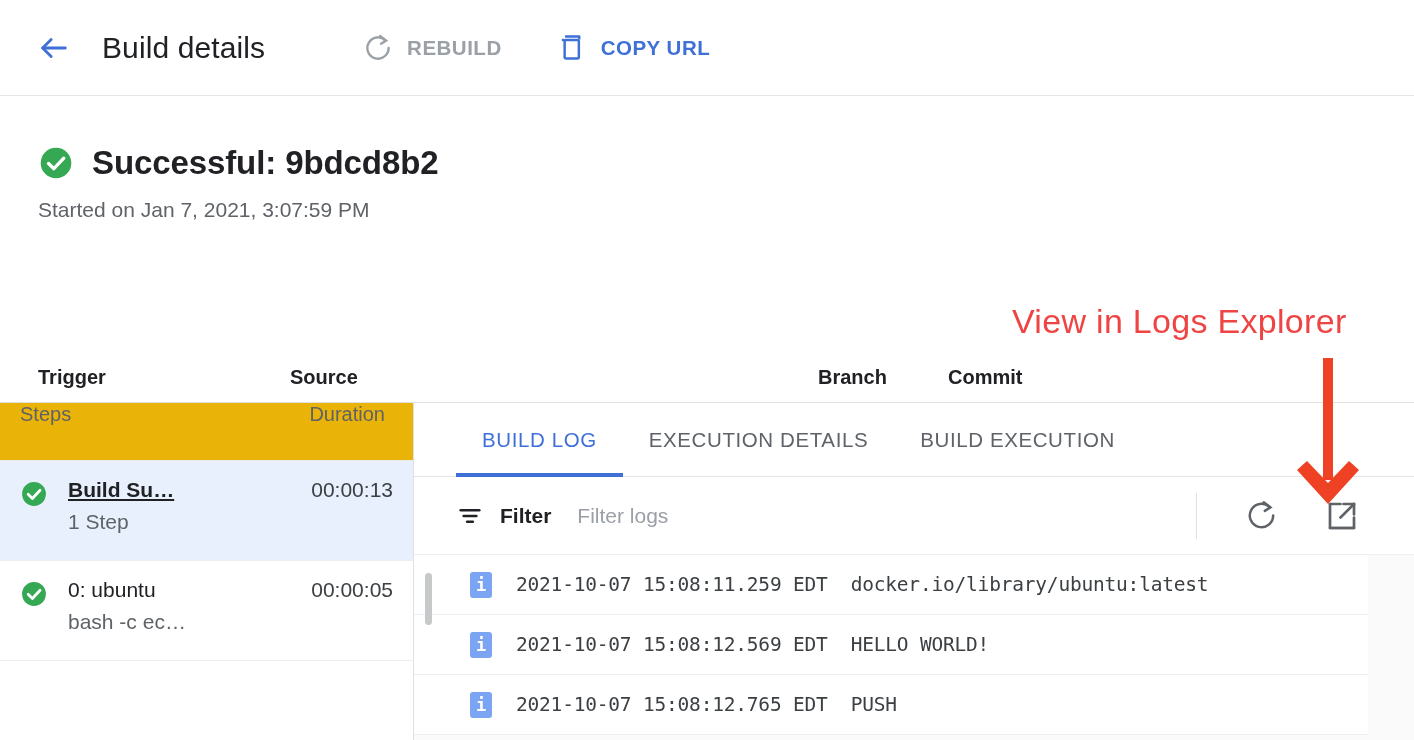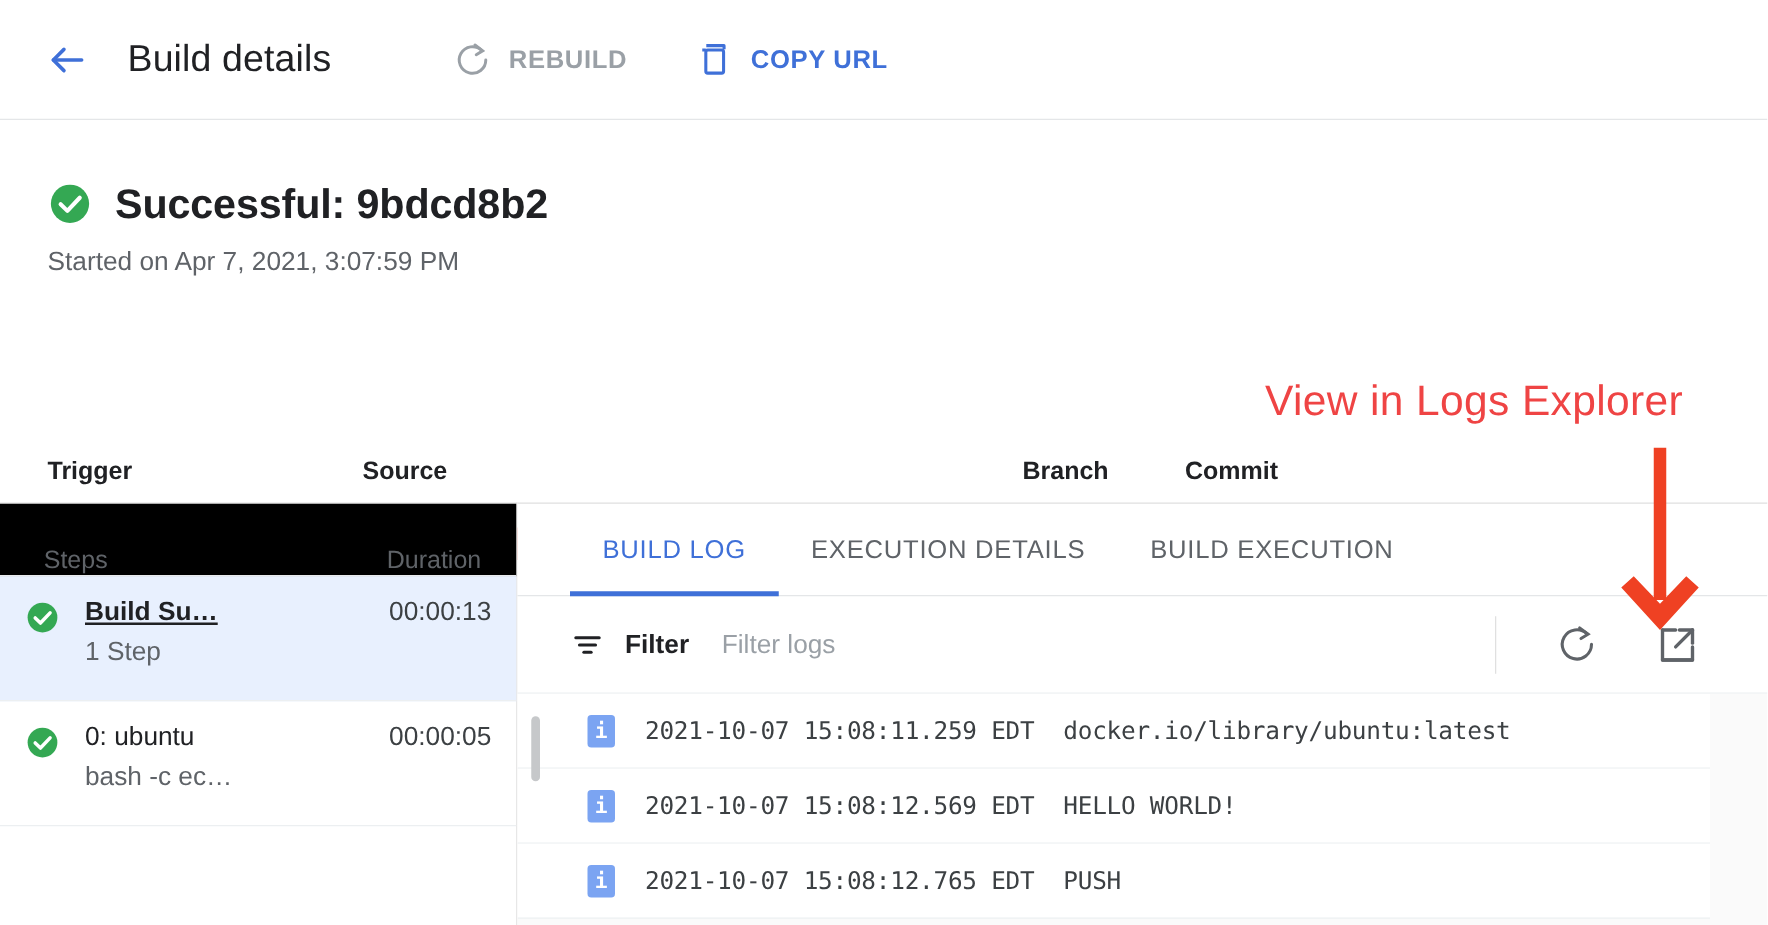--- a/index.html
+++ b/index.html
@@ -166,24 +166,24 @@
     left: 0; top: 402px;
     width: 414px;
     height: 338px;
     background: #ffffff;
     border-top: 1px solid #e0e0e0;
     border-right: 1px solid #e0e0e0;
   }
   .steps-head {
     height: 58px;
     display: flex;
-    align-items: flex-end;
-    background: #000000;
+    align-items: flex-start;
+    background: #eab308;
     border-bottom: 1px solid #e8eaed;
-    padding: 0 20px 0 35px;
+    padding: 0 20px 0 20px;
   }
   .steps-head .h-steps { font-size: 20px; color: #5f6368; }
   .steps-head .h-dur {
     font-size: 20px; color: #5f6368;
     margin-left: auto;
     padding-right: 8px;
   }
   .step-row {
     display: flex;
     padding: 14px 20px 16px 20px;
@@ -411,21 +411,21 @@
     <div class="status-row">
       <span class="icon-wrap">
         <svg width="36" height="36" viewBox="0 0 24 24">
           <circle cx="12" cy="12" r="10.2" fill="#34a853"></circle>
           <polyline points="7,12.3 10.6,15.8 17.2,8.8" fill="none" stroke="#ffffff" stroke-width="2.2" stroke-linecap="round" stroke-linejoin="round"></polyline>
         </svg>
       </span>
       <span class="status-title">Successful: 9bdcd8b2</span>
     </div>
 
-    <div class="started-line">Started on Apr 7, 2021, 3:07:59 PM</div>
+    <div class="started-line">Started on Jan 7, 2021, 3:07:59 PM</div>
 
     <div class="meta">
 
       <div class="meta-col col-trigger">
         <div class="meta-label">Trigger</div>
         <div class="meta-value">
           <span class="trigger-val">
             <span class="redaction"></span>
             <span class="ul"></span>
           </span>

